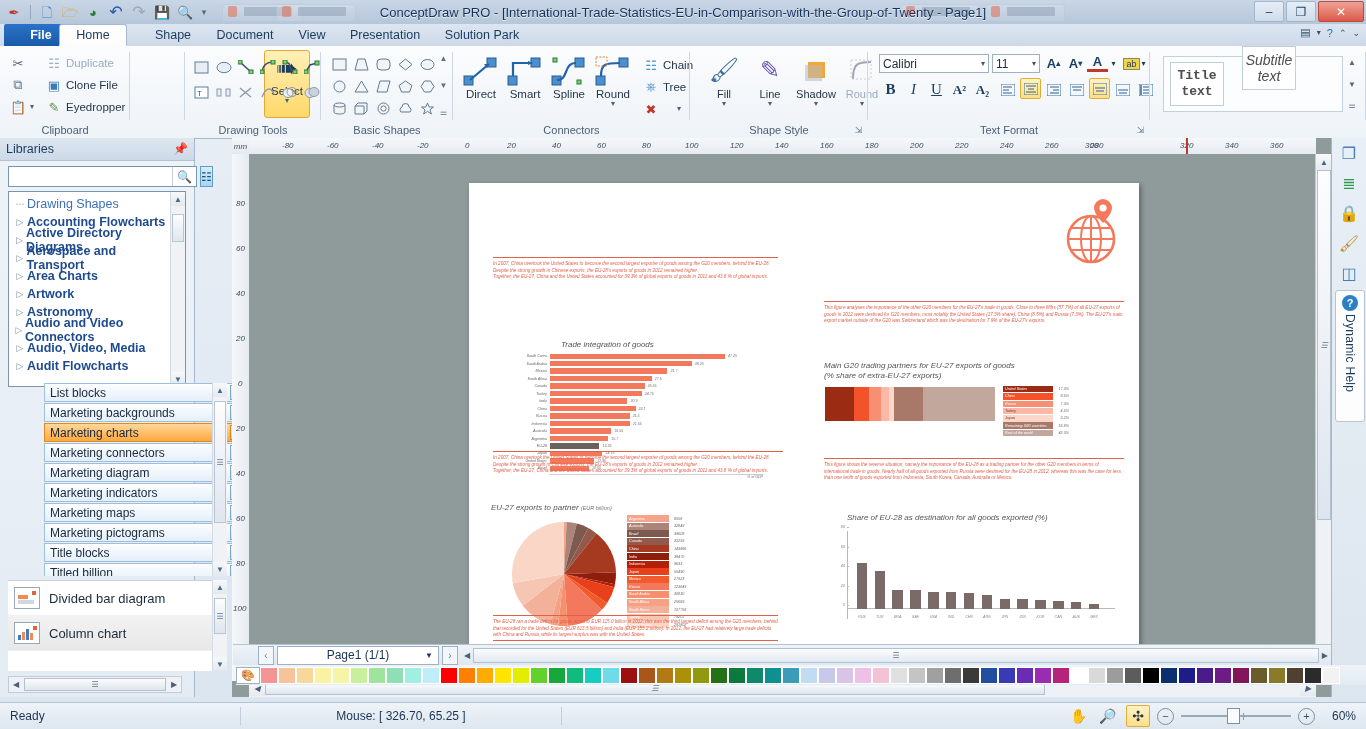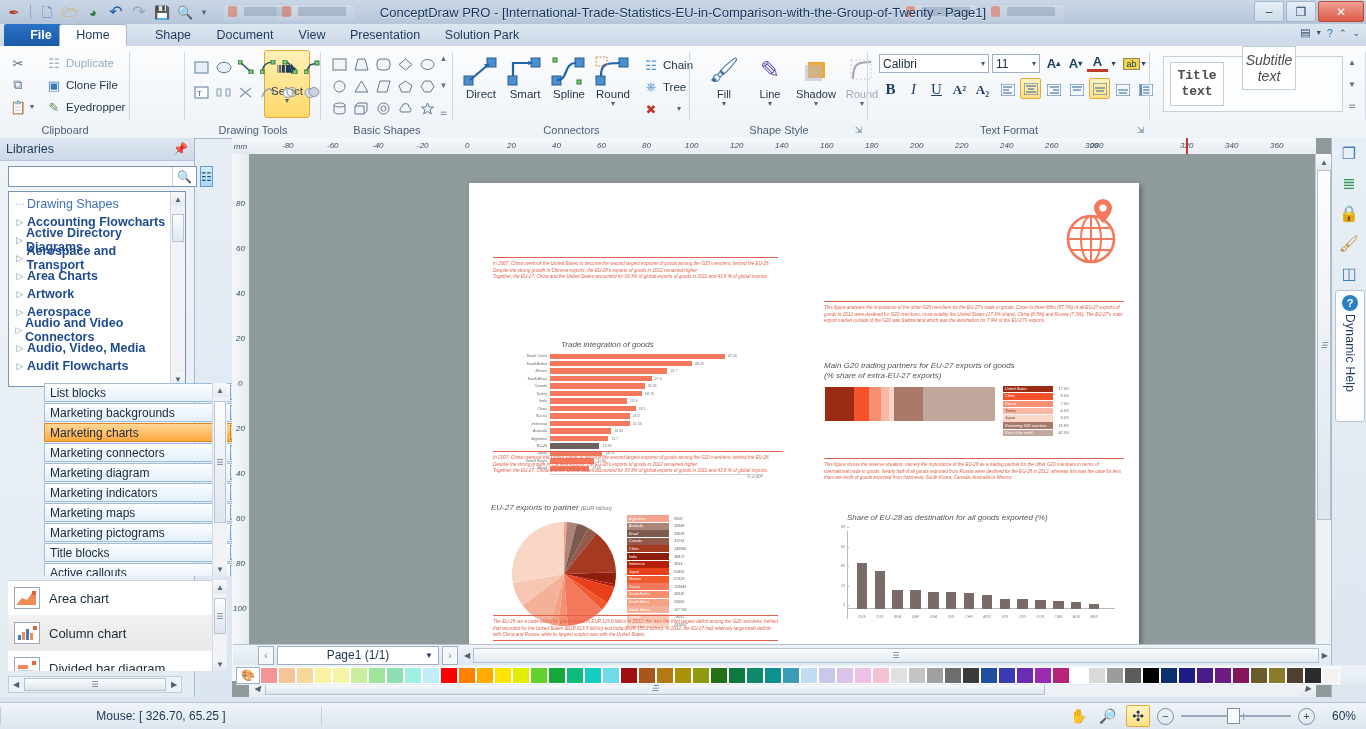--- a/index.html
+++ b/index.html
@@ -760,21 +760,21 @@
         <div class="tnode">
             <span class="tw">▷</span>
             <span>Area Charts</span>
           </div>
         <div class="tnode">
             <span class="tw">▷</span>
             <span>Artwork</span>
           </div>
         <div class="tnode">
             <span class="tw">▷</span>
-            <span>Aerospace</span>
+            <span>Astronomy</span>
           </div>
         <div class="tnode">
             <span class="tw">▷</span>
             <span>Audio and Video Connectors</span>
           </div>
         <div class="tnode">
             <span class="tw">▷</span>
             <span>Audio, Video, Media</span>
           </div>
         <div class="tnode">
@@ -820,62 +820,53 @@
         </div>
       <div class="libitem">
           <span>Marketing pictograms</span>
           <span class="libx">✕</span>
         </div>
       <div class="libitem">
           <span>Title blocks</span>
           <span class="libx">✕</span>
         </div>
       <div class="libitem">
-          <span>Active callouts</span>
+          <span>Titled billion</span>
           <span class="libx">✕</span>
         </div>
     </div>
 
     <div class="vsb" style="position:absolute;left:212px;top:245px;height:193px;">
       <div class="arw">▲</div>
       <div class="thumb" style="top:18px;height:122px;display:flex;align-items:center;justify-content:center;font-size:8px;color:#64788d;">☰</div>
       <div class="arw" style="position:absolute;bottom:0;width:14px;">▼</div>
     </div>
 
     <div class="shapelist">
       <div class="shrow">
         <span class="shthumb">
             <svg width="22" height="17">
-              <path d="M1 15 L6 9 L11 11 L16 4 L20 6 L20 16 L1 16 Z" fill="#f08a56"></path>
+              <rect x="2" y="6" width="10" height="4" fill="#f08a56"></rect>
+              <rect x="2" y="11" width="16" height="4" fill="#cfd7e0"></rect>
               <rect x="16" y="2" width="4" height="4" fill="#e0633a"></rect>
             </svg>
           </span>
-        <span>Area chart</span>
+        <span>Divided bar diagram</span>
       </div>
       <div class="shrow hl">
         <span class="shthumb">
             <svg width="22" height="17">
               <rect x="2" y="11" width="3" height="5" fill="#3f7fc0"></rect>
               <rect x="6" y="8" width="3" height="8" fill="#f08a56"></rect>
               <rect x="10" y="5" width="3" height="11" fill="#3f7fc0"></rect>
               <rect x="14" y="9" width="3" height="7" fill="#f08a56"></rect>
               <rect x="17" y="2" width="4" height="4" fill="#e0633a"></rect>
             </svg>
           </span>
         <span>Column chart</span>
-      </div>
-      <div class="shrow">
-        <span class="shthumb">
-            <svg width="22" height="17">
-              <rect x="2" y="6" width="10" height="4" fill="#f08a56"></rect>
-              <rect x="2" y="11" width="16" height="4" fill="#cfd7e0"></rect>
-              <rect x="16" y="2" width="4" height="4" fill="#e0633a"></rect>
-            </svg>
-          </span>
-        <span>Divided bar diagram</span>
       </div>
     </div>
 
     <div class="vsb" style="position:absolute;left:212px;top:442px;bottom:26px;">
       <div class="arw">▲</div>
       <div class="thumb" style="top:18px;height:36px;display:flex;align-items:center;justify-content:center;font-size:8px;color:#64788d;">☰</div>
       <div class="arw" style="position:absolute;bottom:0;width:14px;">▼</div>
     </div>
 
     <div class="hsb">
@@ -1325,20 +1316,21 @@
         <div class="swatch" style="background: rgb(132, 21, 90);"></div>
         <div class="swatch" style="background: rgb(107, 90, 42);"></div>
         <div class="swatch" style="background: rgb(138, 122, 42);"></div>
         <div class="swatch" style="background: rgb(79, 64, 48);"></div>
         <div class="swatch" style="background: rgb(43, 43, 43);"></div>
         <div class="swatch" style="background: rgb(242, 242, 242);"></div>
       </div>
   </div>
 
   <div class="statusbar">
+    <div class="sbcell" style="width:220px;">Ready</div>
     <div class="sbsep"></div>
     <div class="sbcell" style="width:300px;justify-content:center;">Mouse: [ 326.70, 65.25 ]</div>
     <div class="sbsep"></div>
     <div class="zoomctl">
       <span class="zicon">✋</span>
       <span class="zicon">🔎</span>
       <span class="zicon on">✣</span>
       <span style="width:15px;height:15px;border-radius:50%;border:1px solid #7d8fa2;display:flex;align-items:center;justify-content:center;font-size:11px;color:#3a4e62;">−</span>
       <span class="zslider">
         <span class="ztrack"></span>

